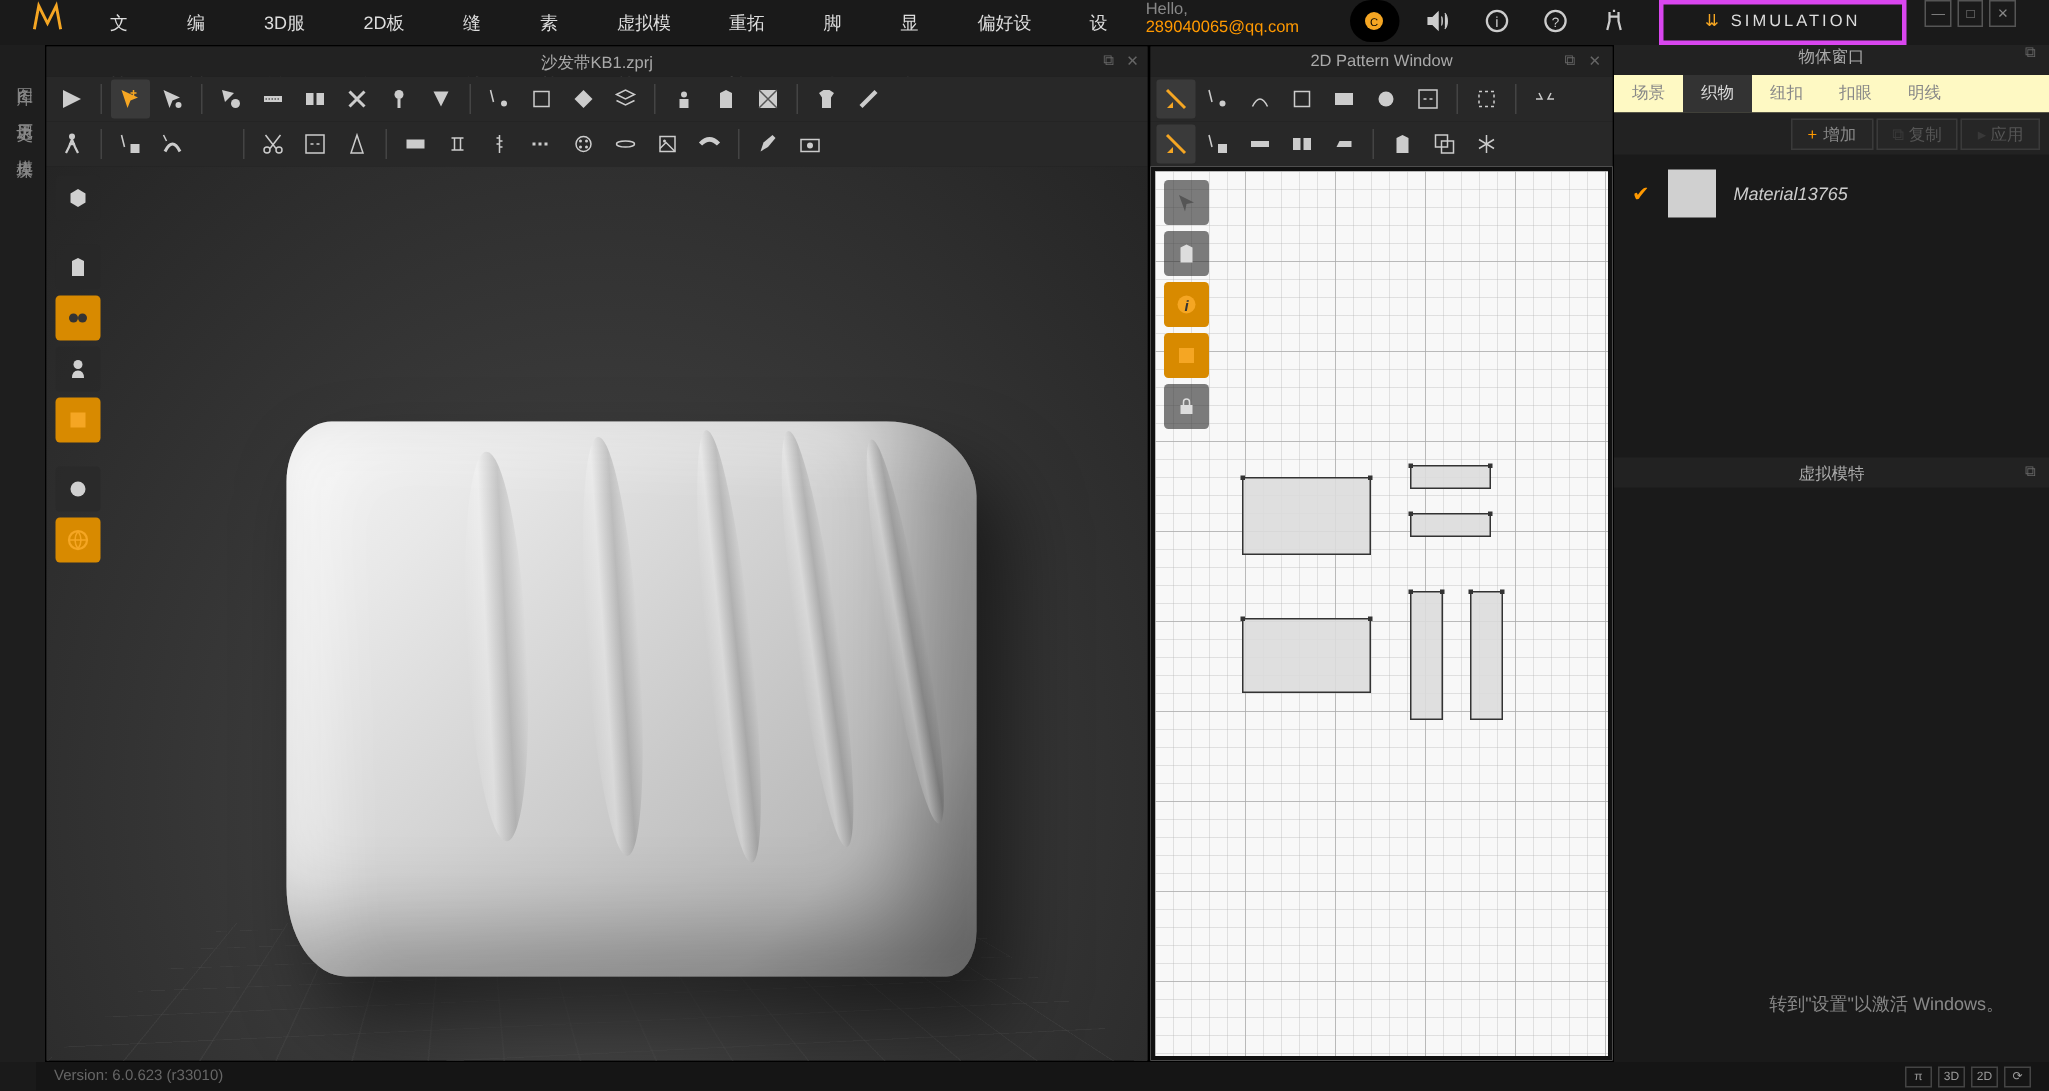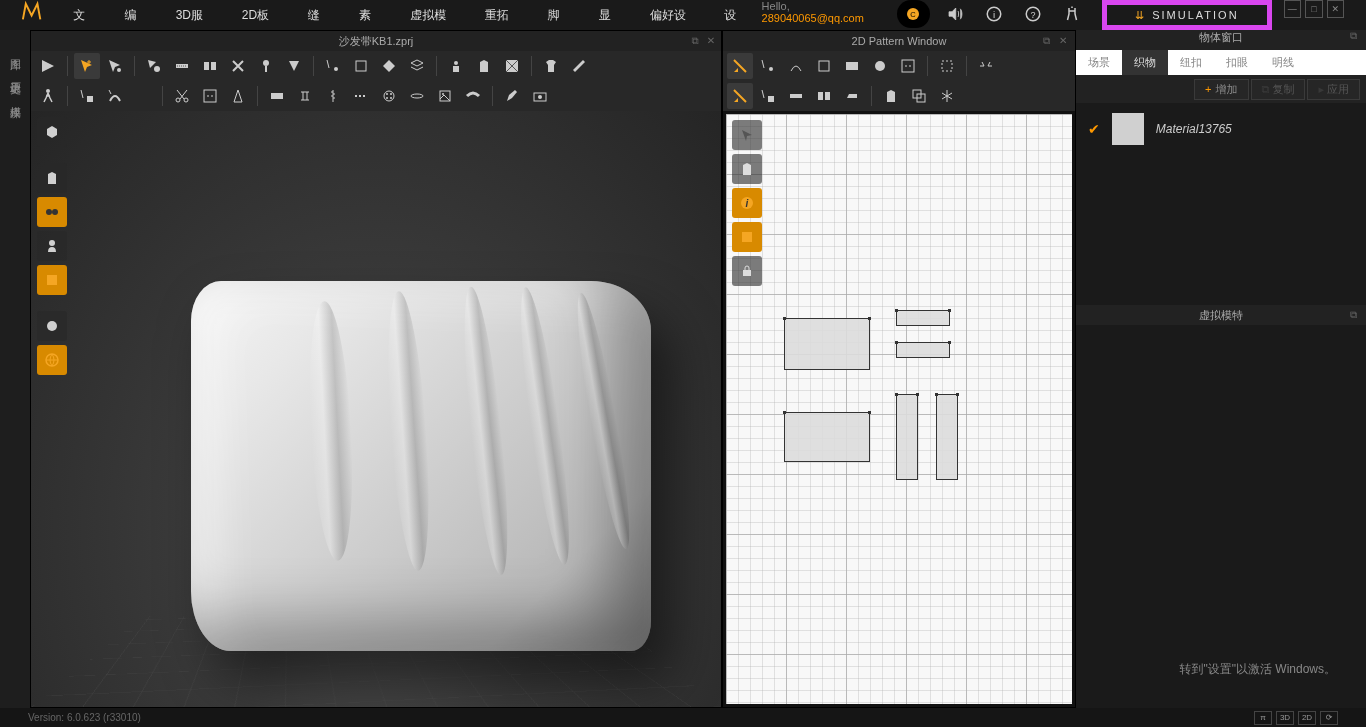--- a/index.html
+++ b/index.html
@@ -5,21 +5,21 @@
 * { margin: 0; padding: 0; box-sizing: border-box; font-family: "Microsoft YaHei", Arial, sans-serif; }
 body { background: #1a1a1a; color: #ccc; width: 1366px; height: 727px; overflow: hidden; position: relative; }
 
 
 .menu-bar { height: 30px; background: #1a1a1a; display: flex; padding: 0 20px; }
 .logo { width: 24px; height: 24px; margin-right: 16px; }
 .menu-item { font-size: 12px; color: #ddd; padding: 0 14px; cursor: pointer; line-height: 30px; }
 .hello { margin-left: auto; font-size: 11px; color: #888; }
 .hello-user { color: #f90; }
 .top-icon { width: 28px; height: 28px; margin: 0 6px; display: flex; align-items: center; justify-content: center; cursor: pointer; }
-.sim-btn { background: #1a1a1a; border: 5px solid #d946ef; padding: 4px 28px; font-size: 11px; color: #ddd; margin: 0 10px; letter-spacing: 2px; }
+.sim-btn { background: #1a1a1a; border: 3px solid #d946ef; padding: 4px 28px; font-size: 11px; color: #ddd; margin: 0 10px; letter-spacing: 2px; }
 .win-ctrl { width: 18px; height: 18px; border: 1px solid #555; margin: 0 2px; display: flex; align-items: center; justify-content: center; font-size: 9px; color: #888; cursor: pointer; }
 
 
 .main { display: flex; height: 678px; }
 .left-sidebar { width: 30px; background: #1e1e1e; display: flex; flex-direction: column; align-items: center; padding-top: 20px; gap: 24px; }
 .sidebar-text { writing-mode: vertical-rl; font-size: 11px; color: #888; }
 
 
 .panel { display: flex; flex-direction: column; border: 1px solid #000; }
 .panel-3d { flex: 1; min-width: 0; text-align: center; }
@@ -63,21 +63,21 @@
 .fold2 { left: 200px; top: 10px; width: 35px; height: 280px; transform: rotate(-4deg); }
 .fold3 { left: 280px; top: 5px; width: 30px; height: 290px; transform: rotate(-6deg); }
 .fold4 { left: 340px; top: 5px; width: 28px; height: 280px; transform: rotate(-8deg); }
 .fold5 { left: 400px; top: 10px; width: 25px; height: 260px; transform: rotate(-10deg); }
 
 .vp-left-tools { position: absolute; left: 6px; top: 6px; display: flex; flex-direction: column; gap: 4px; }
 .vp-tool { width: 30px; height: 30px; background: rgba(40,40,40,0.6); border-radius: 3px; display: flex; align-items: center; justify-content: center; cursor: pointer; }
 .vp-tool.on { background: #d88a00; }
 
 
-.panel-2d { width: 354px; }
+.panel-2d { width: 310px; }
 .viewport-2d {
   background: #f8f8f8;
   background-image:
     linear-gradient(rgba(180,180,180,0.35) 1px, transparent 1px),
     linear-gradient(90deg, rgba(180,180,180,0.35) 1px, transparent 1px),
     linear-gradient(rgba(150,150,150,0.6) 1px, transparent 1px),
     linear-gradient(90deg, rgba(150,150,150,0.6) 1px, transparent 1px);
   background-size: 12px 12px, 12px 12px, 60px 60px, 60px 60px;
   border: 3px solid #111;
   position: relative;
@@ -90,35 +90,35 @@
 .pat1 { left: 58px; top: 204px; width: 86px; height: 52px; }
 .pat2 { left: 170px; top: 196px; width: 54px; height: 16px; }
 .pat3 { left: 170px; top: 228px; width: 54px; height: 16px; }
 .pat4 { left: 58px; top: 298px; width: 86px; height: 50px; }
 .pat5 { left: 170px; top: 280px; width: 22px; height: 86px; }
 .pat6 { left: 210px; top: 280px; width: 22px; height: 86px; }
 
 
 .panel-right { width: 290px; background: #1a1a1a; display: flex; flex-direction: column; }
 .right-header { height: 20px; background: #222; display: flex; justify-content: center; font-size: 11px; color: #aaa; position: relative; }
-.tabs { height: 25px; background: #ffffff; display: flex; }
+.tabs { height: 25px; background: #fef9c3; display: flex; }
 .tab { font-size: 11px; color: #888; padding: 0 12px; line-height: 25px; cursor: pointer; }
 .tab.active { background: #333; color: #ddd; }
 .action-row { height: 28px; display: flex; align-items: center; justify-content: flex-end; gap: 2px; padding: 0 6px; background: #222; }
 .action-btn { font-size: 11px; color: #888; border: 1px solid #3a3a3a; padding: 2px 10px; cursor: pointer; background: #262626; }
 .action-btn .plus { color: #f90; margin-right: 4px; }
 .action-btn.disabled { color: #555; }
 .material-row { display: flex; align-items: center; padding: 10px 12px; gap: 12px; }
 .check { color: #f90; font-size: 14px; }
 .swatch { width: 32px; height: 32px; background: #d0d0d0; }
 .mat-name { font-size: 12px; color: #ccc; font-style: italic; }
 .prop-header { height: 20px; background: #222; display: flex; align-items: center; justify-content: center; font-size: 11px; color: #aaa; margin-top: 150px; position: relative; }
 
 
-.status-bar { height: 19px; background: #151515; display: flex; align-items: center; padding: 0 28px; font-size: 10px; color: #666; }
+.status-bar { height: 19px; background: #151515; display: flex; align-items: center; padding: 0 12px; font-size: 10px; color: #666; margin-left: 24px; }
 .status-right { margin-left: auto; display: flex; gap: 4px; }
 .status-btn { width: 18px; height: 14px; border: 1px solid #444; font-size: 8px; display: flex; align-items: center; justify-content: center; color: #999; cursor: pointer; }
 
 
 .watermark { position: absolute; right: 30px; bottom: 30px; color: #888; text-align: left; }
 .watermark .wm1 { font-size: 20px; font-weight: 300; color: #999; }
 .watermark .wm2 { font-size: 12px; color: #888; margin-top: 2px; }
 
 
 svg.ico { width: 16px; height: 16px; }

